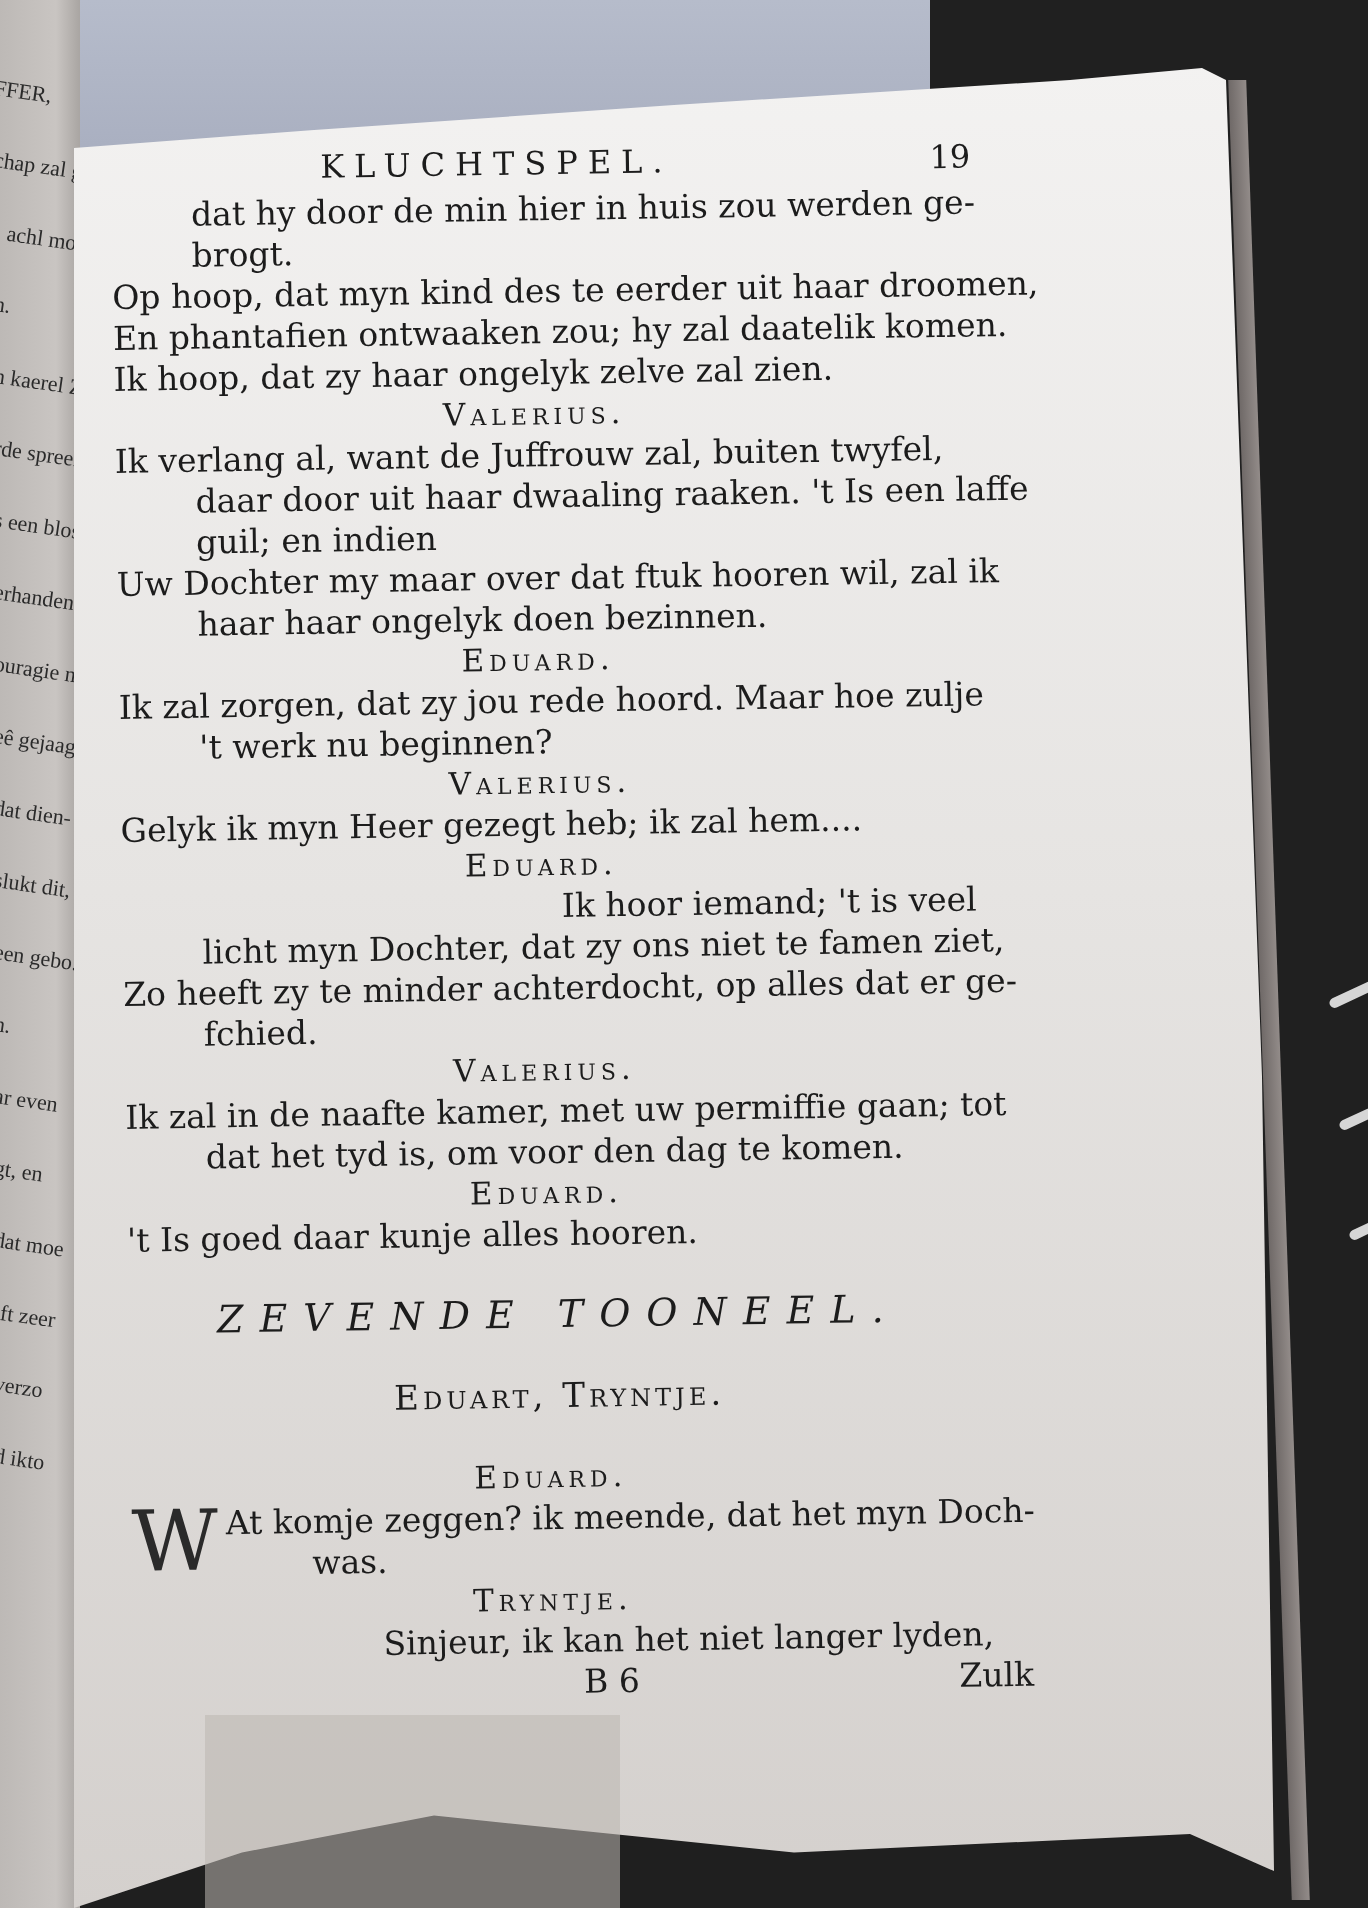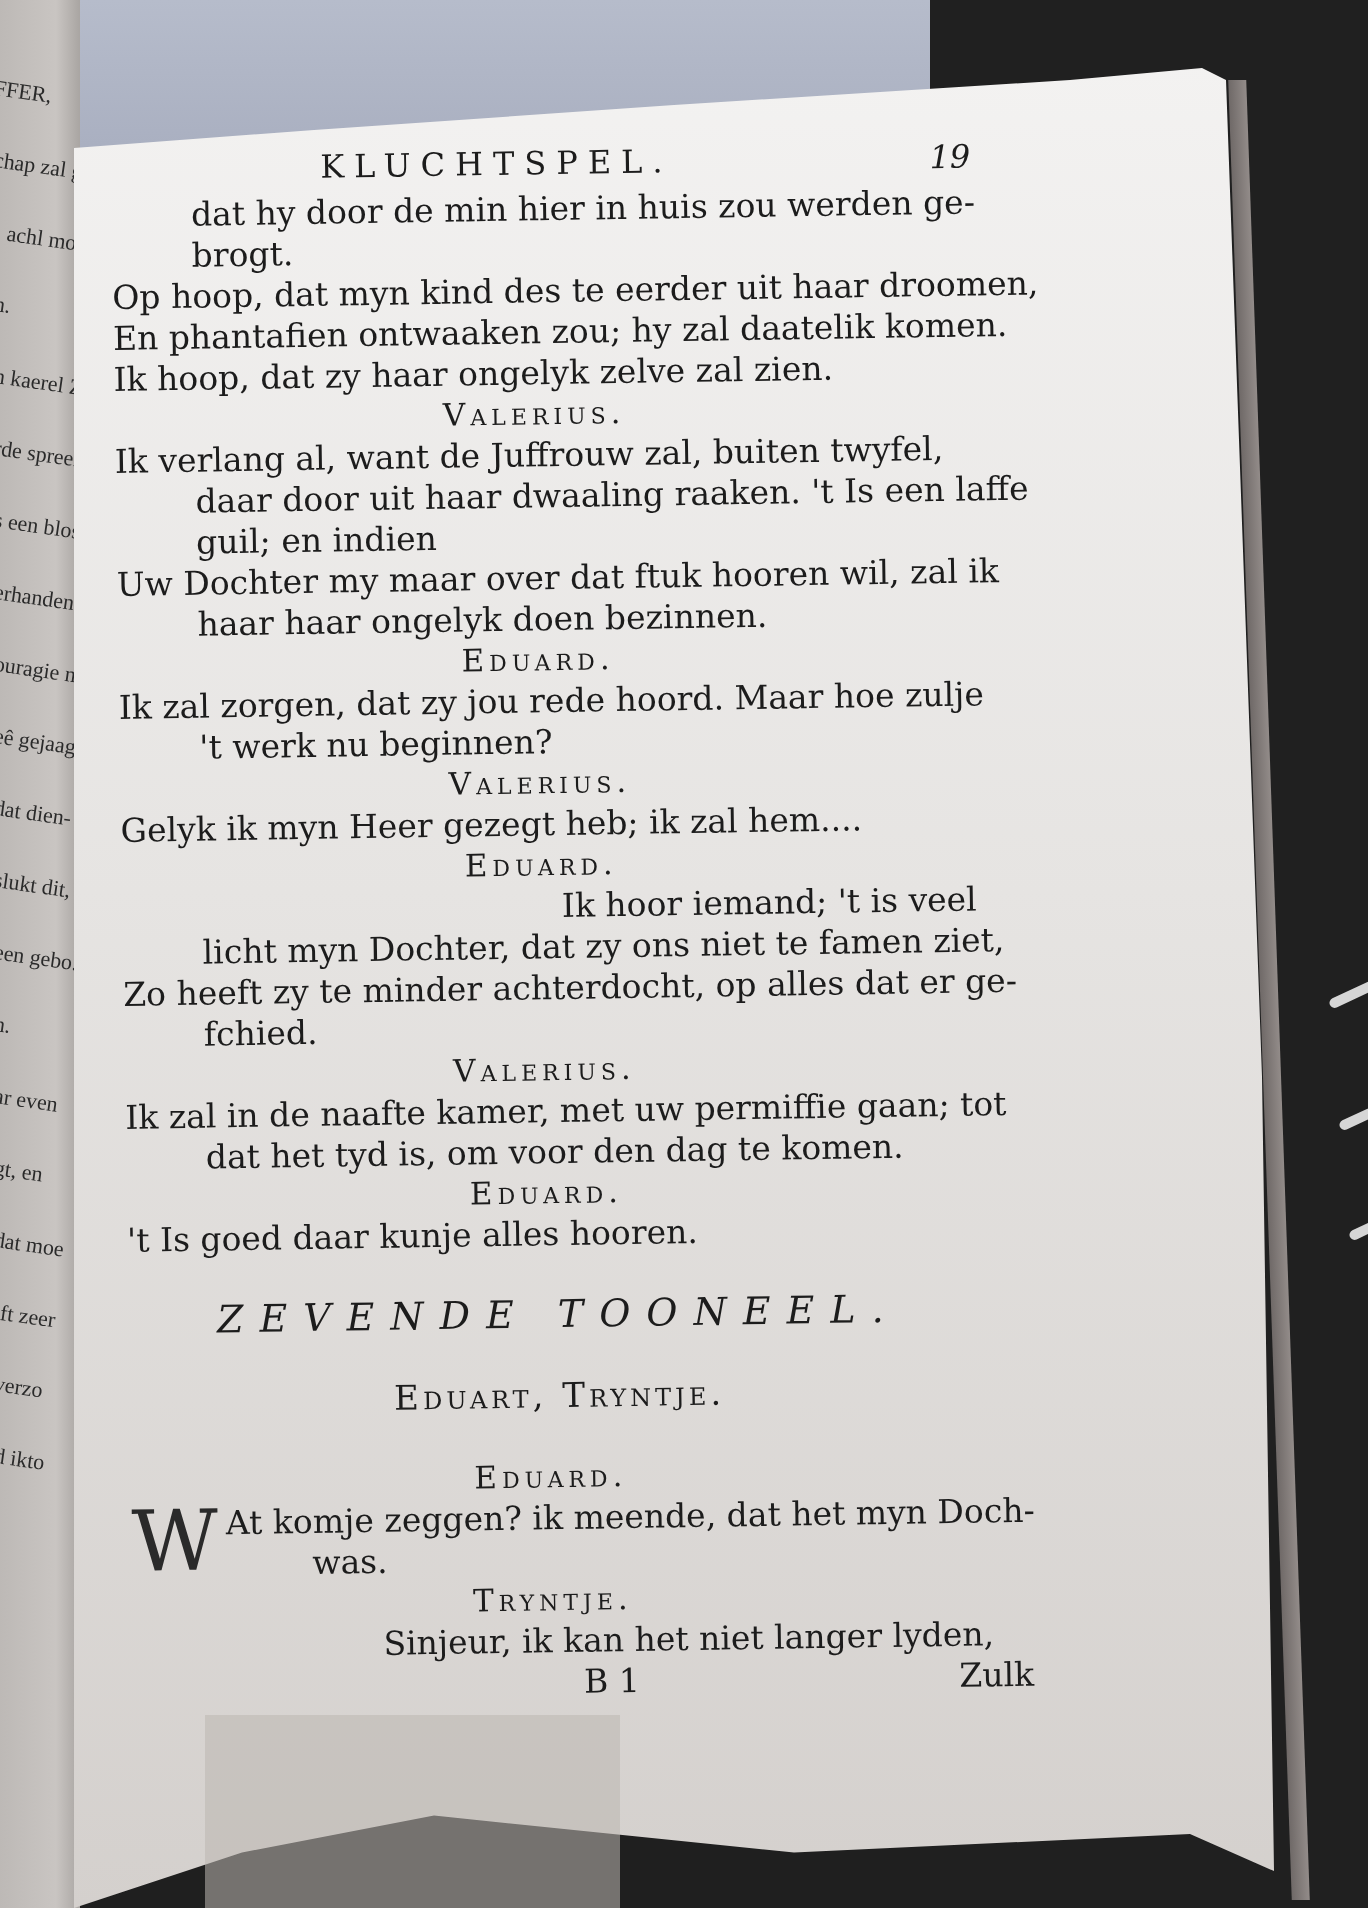--- a/index.html
+++ b/index.html
@@ -45,21 +45,21 @@
     position: absolute; left: 110px; top: 150px; width: 900px;
     color: #1c1c1c; font-size: 33px; line-height: 41px;
     transform: rotate(-0.9deg); transform-origin: left top;
   }
   .line { white-space: nowrap; position: relative; }
   .indent { padding-left: 80px; }
   .indent-far { padding-left: 440px; }
   .speaker { text-align: center; font-variant: small-caps; letter-spacing: 5px; font-size: 31px; padding-right: 60px; }
   .running-head { display: flex; justify-content: space-between; padding-left: 210px; padding-right: 40px; margin-bottom: 4px; }
   .running-title { letter-spacing: 10px; font-size: 32px; }
-  .page-num { font-size: 32px; font-style: italic; }
+  .page-num { font-size: 32px; }
   .scene-title { text-align: center; font-style: italic; letter-spacing: 16px; font-size: 38px; margin-top: 40px; margin-bottom: 40px; padding-right: 40px; }
   .cast { text-align: center; font-variant: small-caps; letter-spacing: 4px; font-size: 34px; margin-bottom: 40px; padding-right: 40px; }
   .dropcap-line { position: relative; padding-left: 0; }
   .dropcap { float: left; font-size: 84px; line-height: 72px; margin-right: 8px; margin-top: 2px; color: #2a2a2a; }
   .footer { display: flex; justify-content: space-between; padding-left: 450px; padding-right: 0; }
 </style>
 </head>
 <body>
 
 <div class="bg-cloth"></div>
@@ -133,16 +133,16 @@
   <div class="cast">Eduart, Tryntje.</div>
   <div class="line speaker">Eduard.</div>
   <div class="line dropcap-line">
     <span class="dropcap">W</span>
     <span>At komje zeggen? ik meende, dat het myn Doch-</span>
   </div>
   <div class="line" style="padding-left:180px">was.</div>
   <div class="line speaker">Tryntje.</div>
   <div class="line" style="padding-left:250px">Sinjeur, ik kan het niet langer lyden,</div>
   <div class="footer">
-    <span>B 1</span>
+    <span>B 6</span>
     <span>Zulk</span>
   </div>
 </div>
 
 </body></html>

